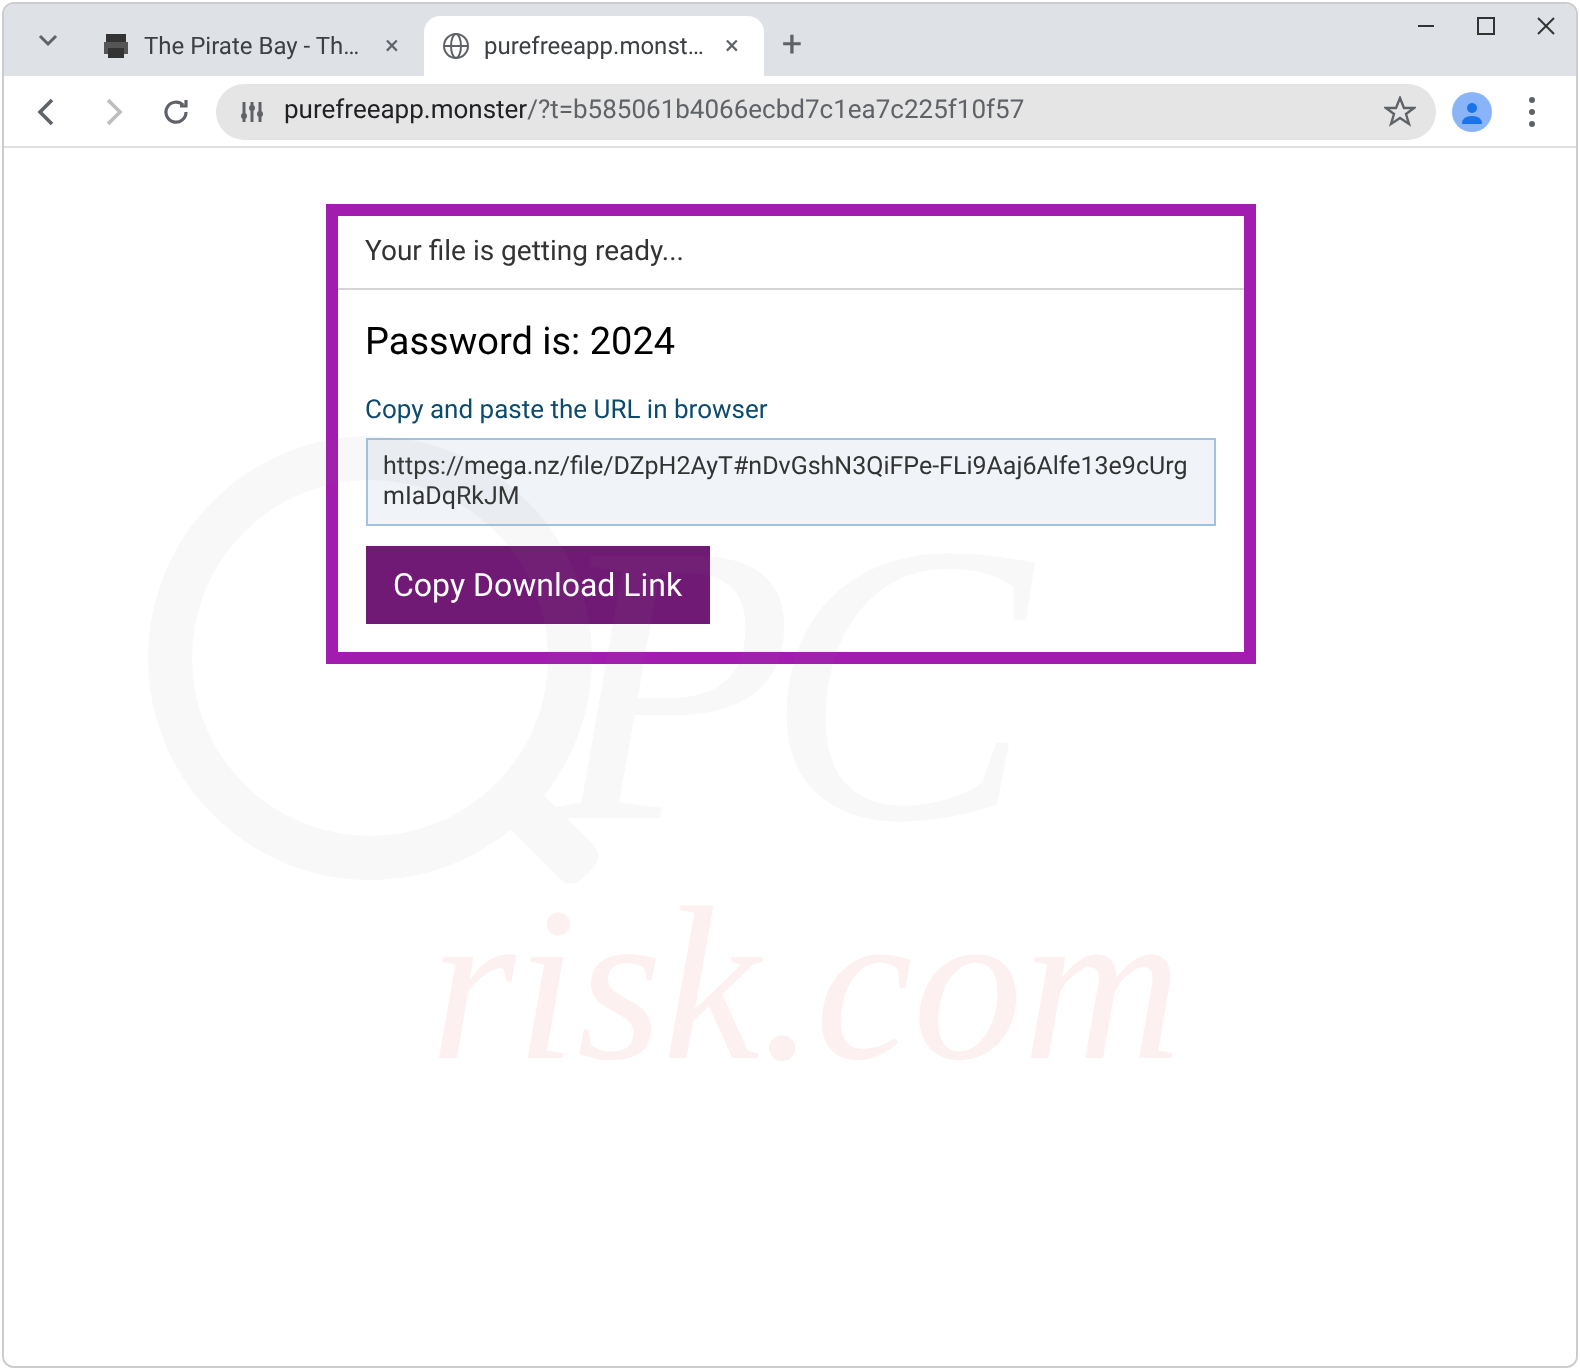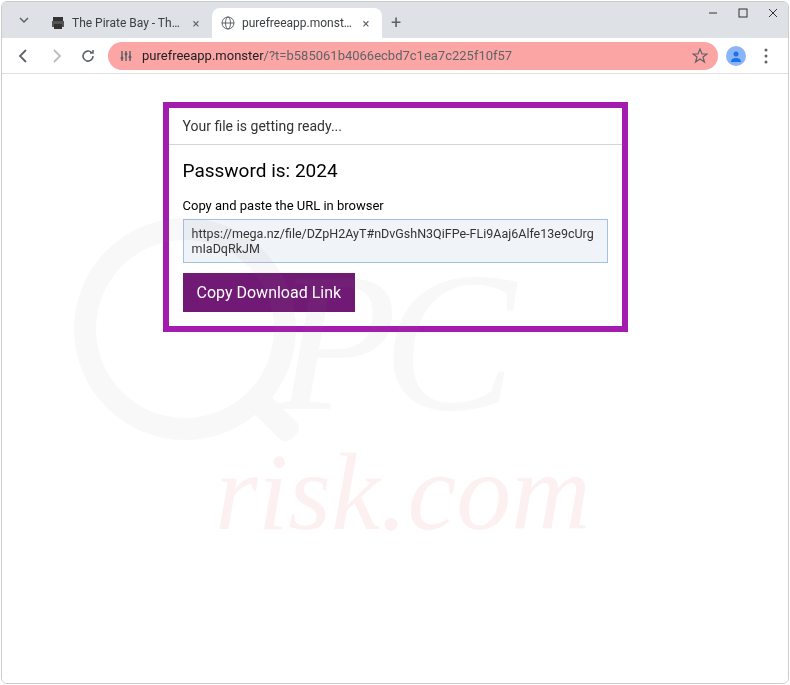--- a/index.html
+++ b/index.html
@@ -16,35 +16,35 @@
 .tab-favicon { width: 16px; height: 16px; flex-shrink: 0; display: flex; align-items: center; justify-content: center; }
 .tab-title { flex: 1; white-space: nowrap; overflow: hidden; text-overflow: ellipsis; font-size: 12px; }
 .tab-close { width: 16px; height: 16px; display: flex; align-items: center; justify-content: center; color: #5f6368; font-size: 13px; flex-shrink: 0; }
 .new-tab { width: 28px; height: 28px; display: flex; align-items: center; justify-content: center; color: #5f6368; font-size: 18px; margin-bottom: 2px; }
 .window-controls { display: flex; gap: 0; position: absolute; right: 0; top: 0; }
 .win-btn { width: 30px; height: 22px; display: flex; align-items: center; justify-content: center; color: #5f6368; }
 
 .toolbar { height: 36px; background: #fff; border-bottom: 1px solid #e0e0e0; display: flex; align-items: center; padding: 0 10px; gap: 8px; }
 .nav-btn { width: 24px; height: 24px; display: flex; align-items: center; justify-content: center; color: #5f6368; }
 .nav-btn.disabled { color: #bdbdbd; }
-.addr-wrap { flex: 1; height: 28px; background: #fca5a5; border-radius: 14px; display: flex; align-items: center; padding: 0 10px; gap: 8px; }
+.addr-wrap { flex: 1; height: 28px; background: #e5e5e5; border-radius: 14px; display: flex; align-items: center; padding: 0 10px; gap: 8px; }
 .addr-icon { width: 16px; height: 16px; display: flex; align-items: center; justify-content: center; color: #5f6368; }
 .addr-text { flex: 1; font-size: 13px; color: #202124; white-space: nowrap; overflow: hidden; }
 .addr-text .path { color: #5f6368; }
 .star { color: #5f6368; }
 .profile { width: 20px; height: 20px; border-radius: 50%; background: #8ab4f8; display: flex; align-items: center; justify-content: center; }
 .menu-dots { width: 24px; height: 24px; display: flex; align-items: center; justify-content: center; color: #5f6368; }
 
 .content { flex: 1; background: #fff; position: relative; overflow: hidden; }
 
 .card { width: 465px; margin: 28px auto 0; border: 6px solid #a21caf; background: #fff; }
 .card-header { border-bottom: 1px solid #d4d4d4; padding: 10px 14px; font-size: 14px; color: #333; }
 .card-body { padding: 14px; }
 .pw { color: #000000; font-size: 19px; margin-bottom: 16px; }
-.instr { font-size: 13px; color: #000000; margin-bottom: 6px; }
+.instr { font-size: 13px; color: #0c4a6e; margin-bottom: 6px; }
 .url-box { border: 1px solid #a3c2e0; background: #f0f4f8; padding: 6px 8px; font-size: 12.5px; color: #333; margin-bottom: 10px; word-break: break-all; font-family: inherit; }
 .copy-btn { background: #701a75; color: #fff; border: none; padding: 10px 14px; font-size: 16px; cursor: pointer; }
 
 .watermark { position: absolute; left: 50%; top: 50%; transform: translate(-50%, -50%); opacity: 0.055; pointer-events: none; width: 700px; height: 500px; }
 .wm-top { font-style: italic; font-size: 200px; font-weight: 300; fill: #888; font-family: Georgia, serif; letter-spacing: -15px; }
 .wm-bottom { font-style: italic; font-size: 110px; font-weight: 400; fill: #c00; font-family: Georgia, serif; }
 </style>
 </head>
 <body>
 

